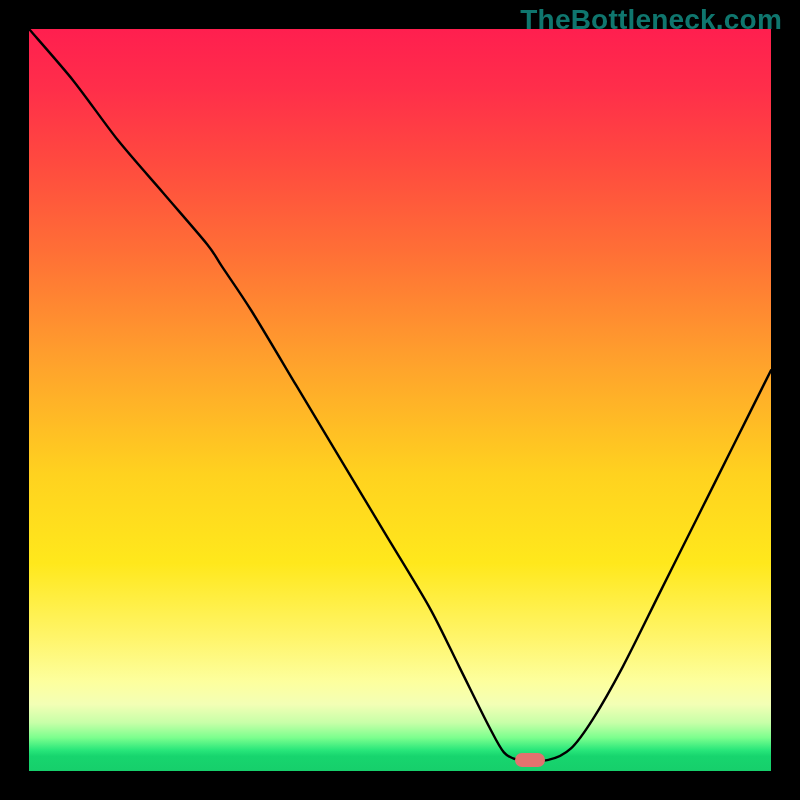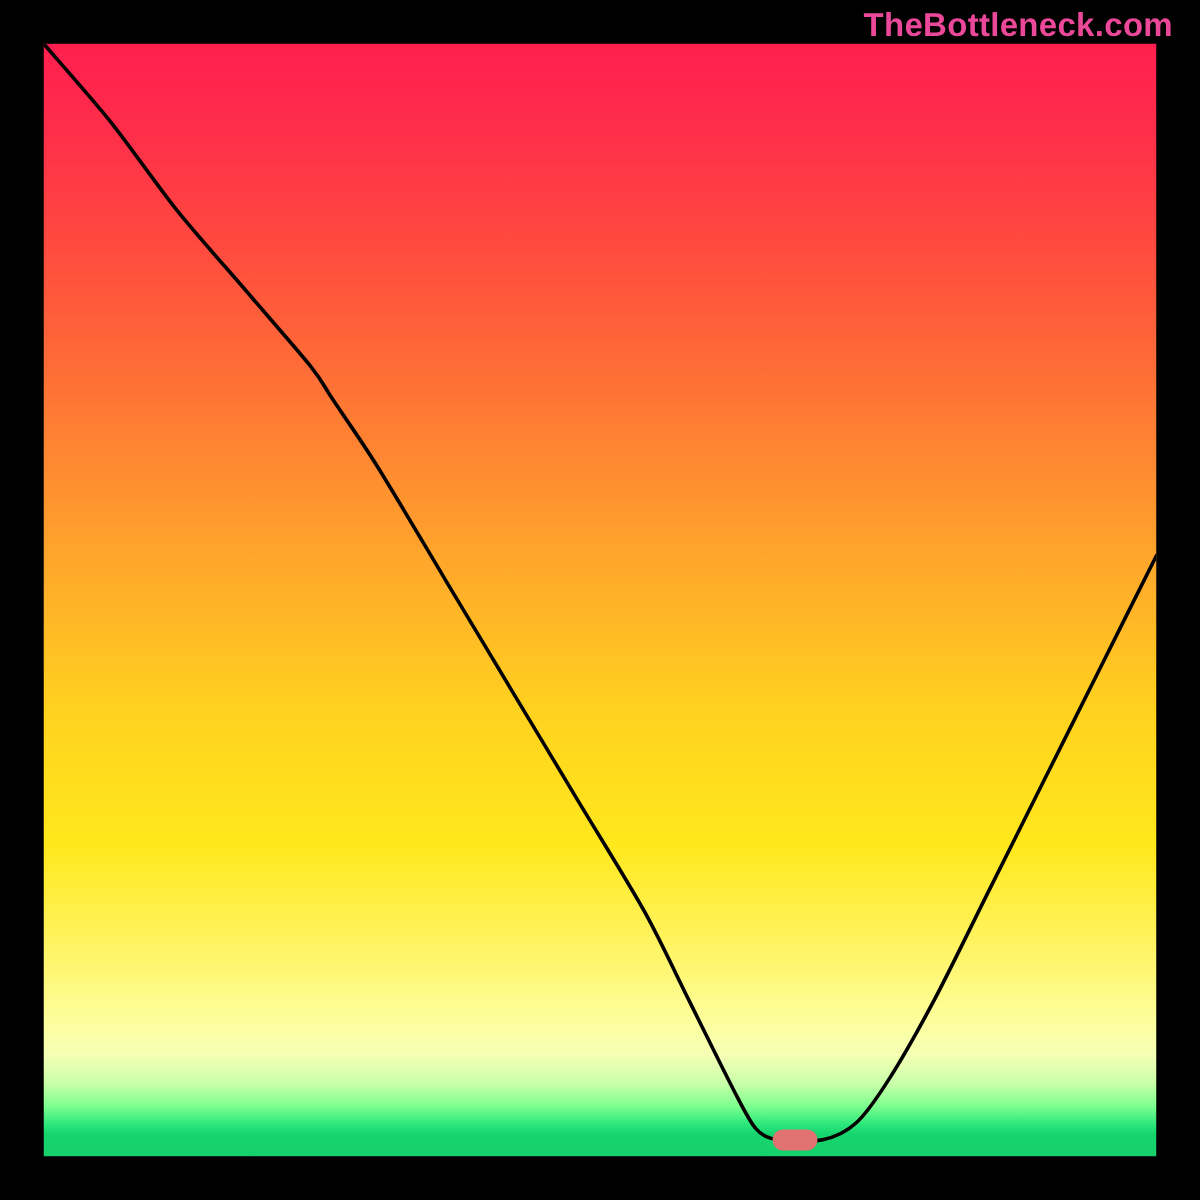--- a/index.html
+++ b/index.html
@@ -14,23 +14,23 @@
     position: relative;
     width: 800px;
     height: 800px;
     background: #000;
   }
   .watermark {
     position: absolute;
     top: 4px;
     right: 18px;
     font-family: Arial, Helvetica, sans-serif;
-    font-size: 22px;
+    font-size: 28px;
     font-weight: 600;
-    color: #ec4899;
+    color: #0f766e;
     letter-spacing: 0.2px;
     z-index: 5;
   }
   .plot {
     position: absolute;
     left: 29px;
     top: 29px;
     width: 742px;
     height: 742px;
     overflow: hidden;

